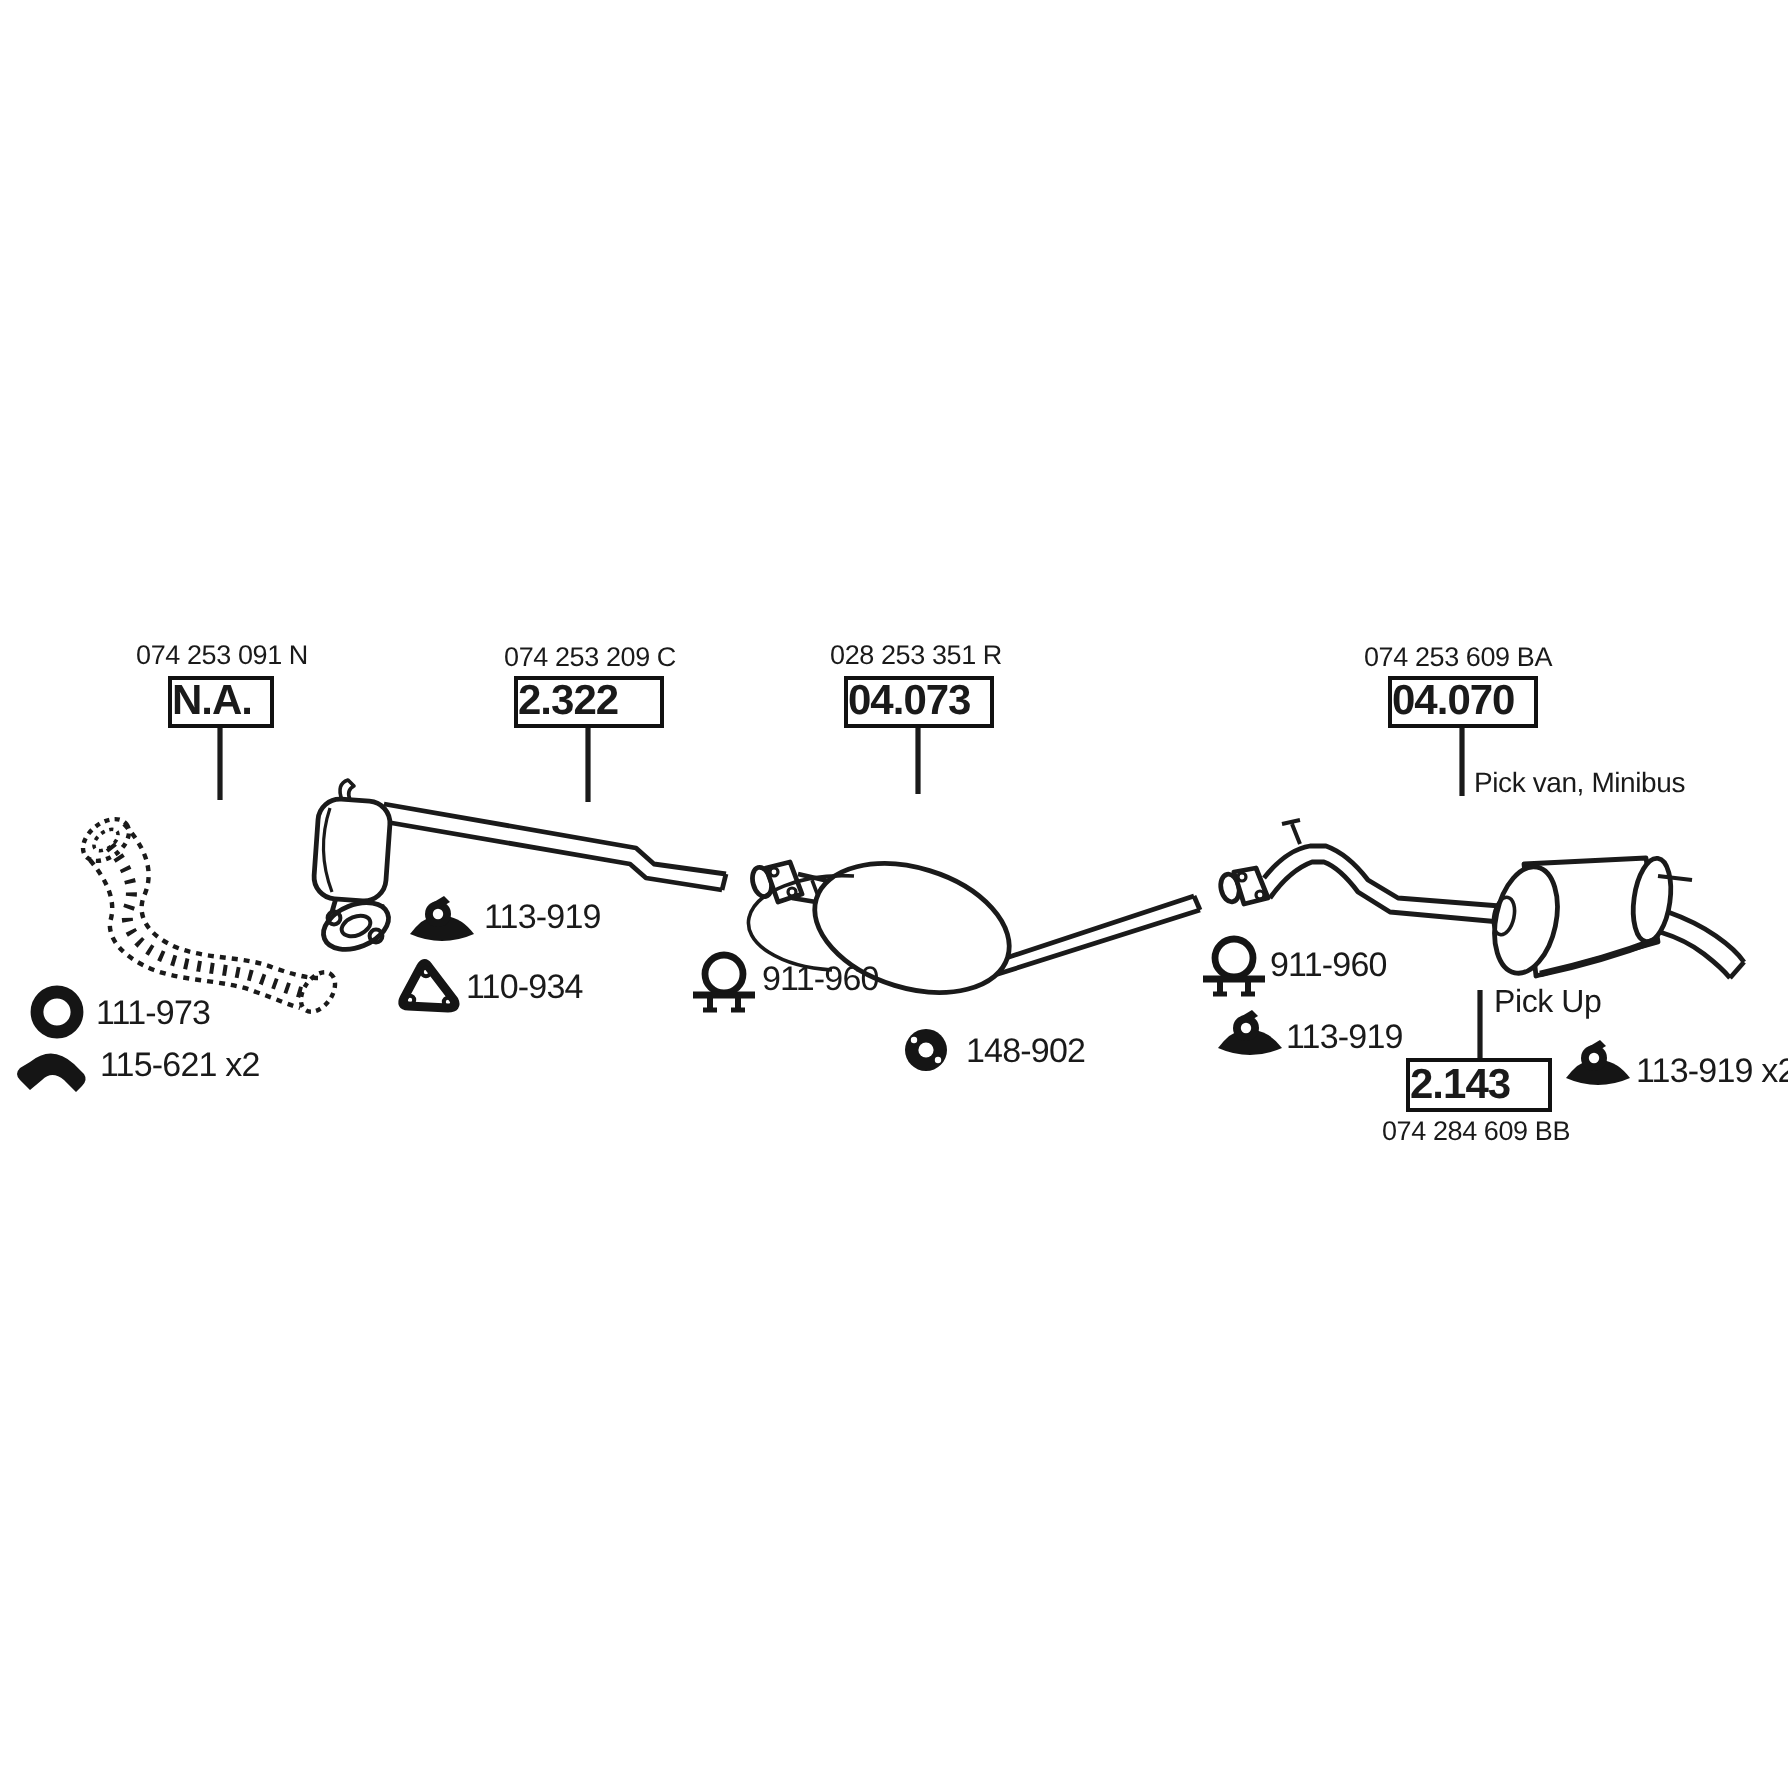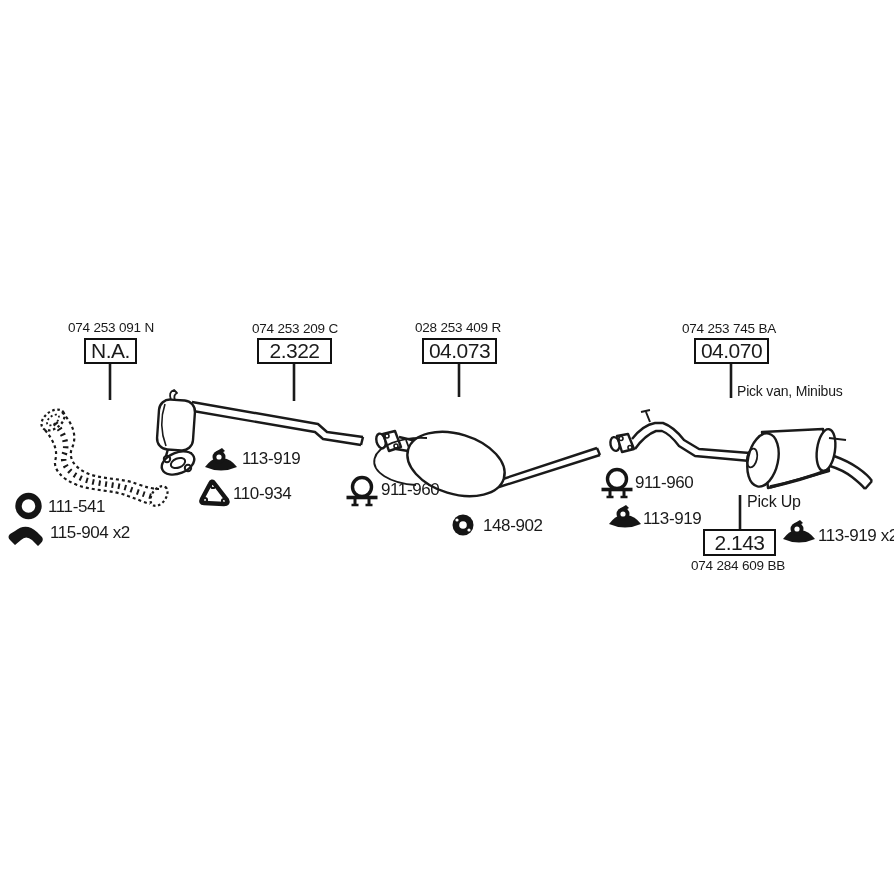--- a/index.html
+++ b/index.html
@@ -6,22 +6,22 @@
   .canvas{
     position:relative;width:894px;height:894px;background:#ffffff;overflow:hidden;
     font-family:"Liberation Sans",sans-serif;color:#1a1a1a;
   }
   .canvas svg{position:absolute;left:0;top:0;}
   .pn{
     position:absolute;transform:translateX(-50%);font-size:13.5px;line-height:14px;
     white-space:nowrap;letter-spacing:-0.2px;
   }
   .code-box{
-    position:absolute;border:2.5px solid #111;background:#fff;text-align:center;
-    font-weight:normal;font-size:21px;line-height:22px;height:22px;letter-spacing:-0.5px;
+    position:absolute;border:2.5px solid #111;background:#fff;text-align:left;
+    font-weight:bold;font-size:21px;line-height:22px;height:22px;letter-spacing:-0.5px;
     white-space:nowrap;
   }
   .lbl{
     position:absolute;font-size:17px;line-height:18px;white-space:nowrap;letter-spacing:-0.4px;
   }
   .variant{
     position:absolute;font-size:14px;line-height:14px;white-space:nowrap;letter-spacing:-0.2px;
   }
 </style>
 </head>
@@ -137,33 +137,33 @@
 
     <use href="#mount" x="799" y="533"></use>
   </svg>
 
   <div class="pn" style="left:111px;top:321px">074 253 091 N</div>
   <div class="code-box" style="left:84px;top:338px;width:49px">N.A.</div>
 
   <div class="pn" style="left:295px;top:322px">074 253 209 C</div>
   <div class="code-box" style="left:257px;top:338px;width:71px">2.322</div>
 
-  <div class="pn" style="left:458px;top:321px">028 253 409 R</div>
+  <div class="pn" style="left:458px;top:321px">028 253 351 R</div>
   <div class="code-box" style="left:422px;top:338px;width:71px">04.073</div>
 
-  <div class="pn" style="left:729px;top:322px">074 253 745 BA</div>
+  <div class="pn" style="left:729px;top:322px">074 253 609 BA</div>
   <div class="code-box" style="left:694px;top:338px;width:71px">04.070</div>
   <div class="variant" style="left:737px;top:384px">Pick van, Minibus</div>
 
   <div class="variant" style="left:747px;top:495px;font-size:16px">Pick Up</div>
   <div class="code-box" style="left:703px;top:529px;width:69px;height:23px;line-height:23px">2.143</div>
   <div class="pn" style="left:738px;top:559px">074 284 609 BB</div>
 
-  <div class="lbl" style="left:48px;top:498px">111-541</div>
-  <div class="lbl" style="left:50px;top:524px">115-904 x2</div>
+  <div class="lbl" style="left:48px;top:498px">111-973</div>
+  <div class="lbl" style="left:50px;top:524px">115-621 x2</div>
   <div class="lbl" style="left:242px;top:450px">113-919</div>
   <div class="lbl" style="left:233px;top:485px">110-934</div>
   <div class="lbl" style="left:381px;top:481px">911-960</div>
   <div class="lbl" style="left:483px;top:517px">148-902</div>
   <div class="lbl" style="left:635px;top:474px">911-960</div>
   <div class="lbl" style="left:643px;top:510px">113-919</div>
   <div class="lbl" style="left:818px;top:527px">113-919 x2</div>
 
 </div>
 

